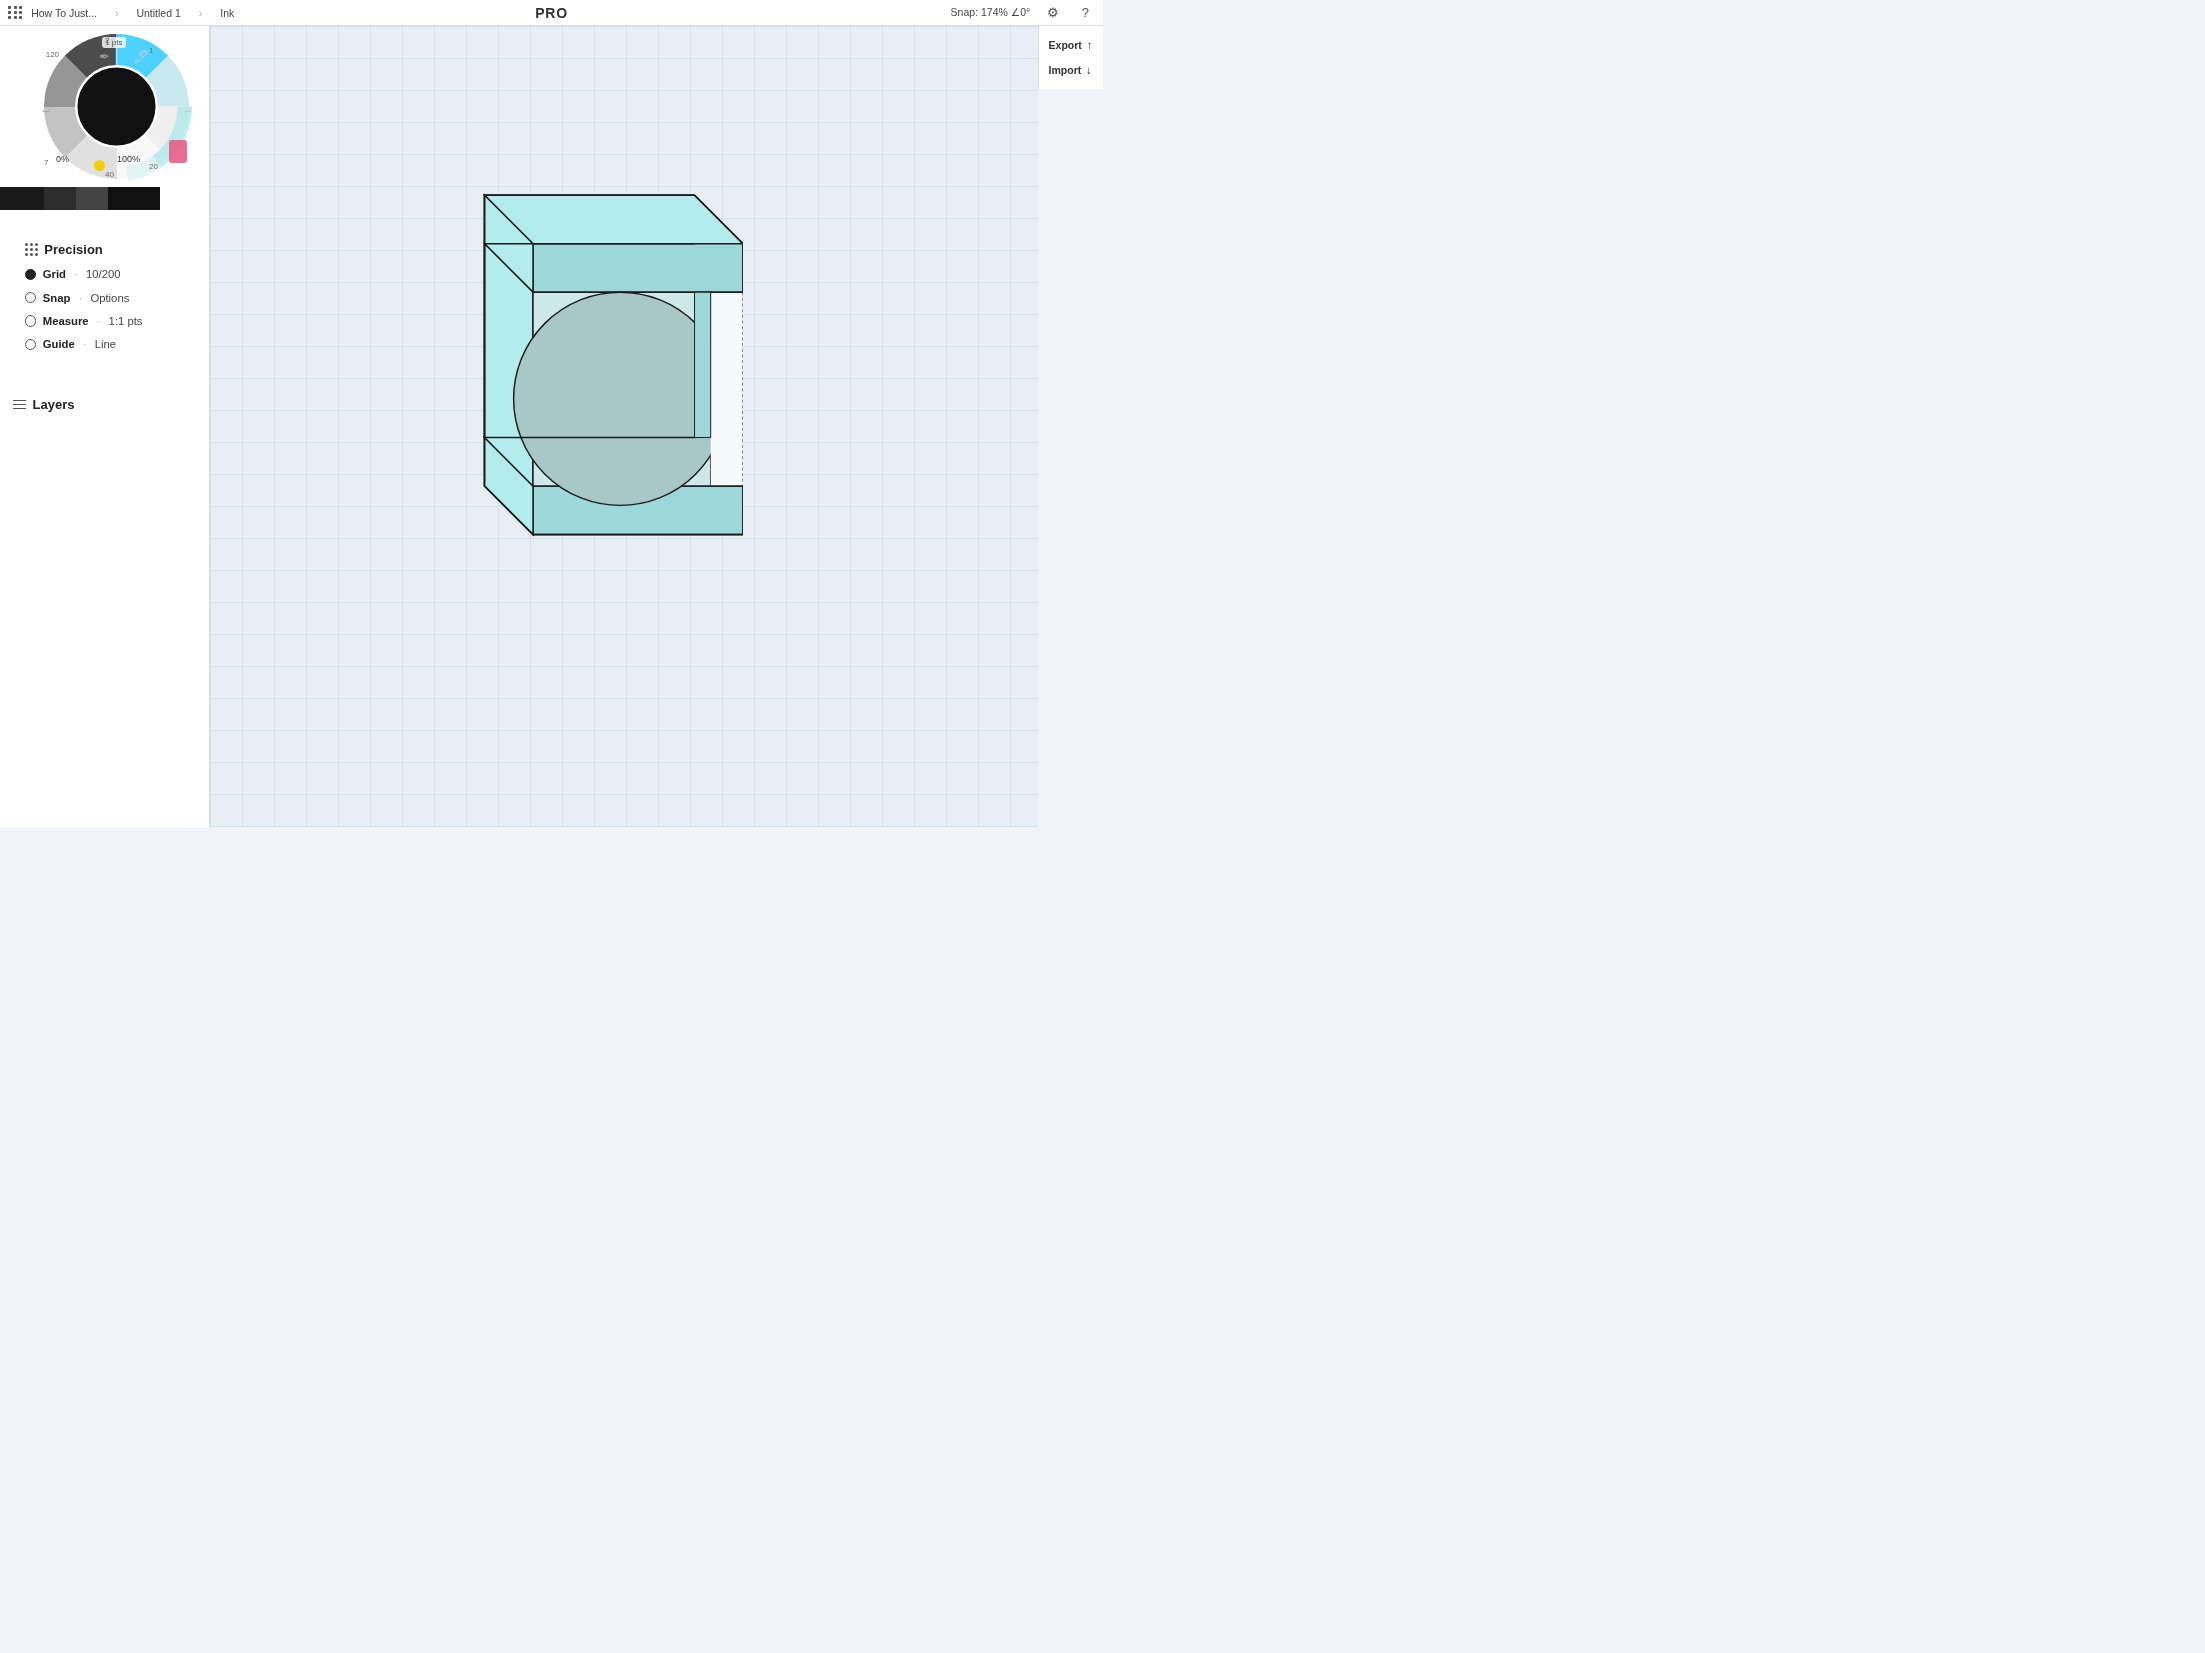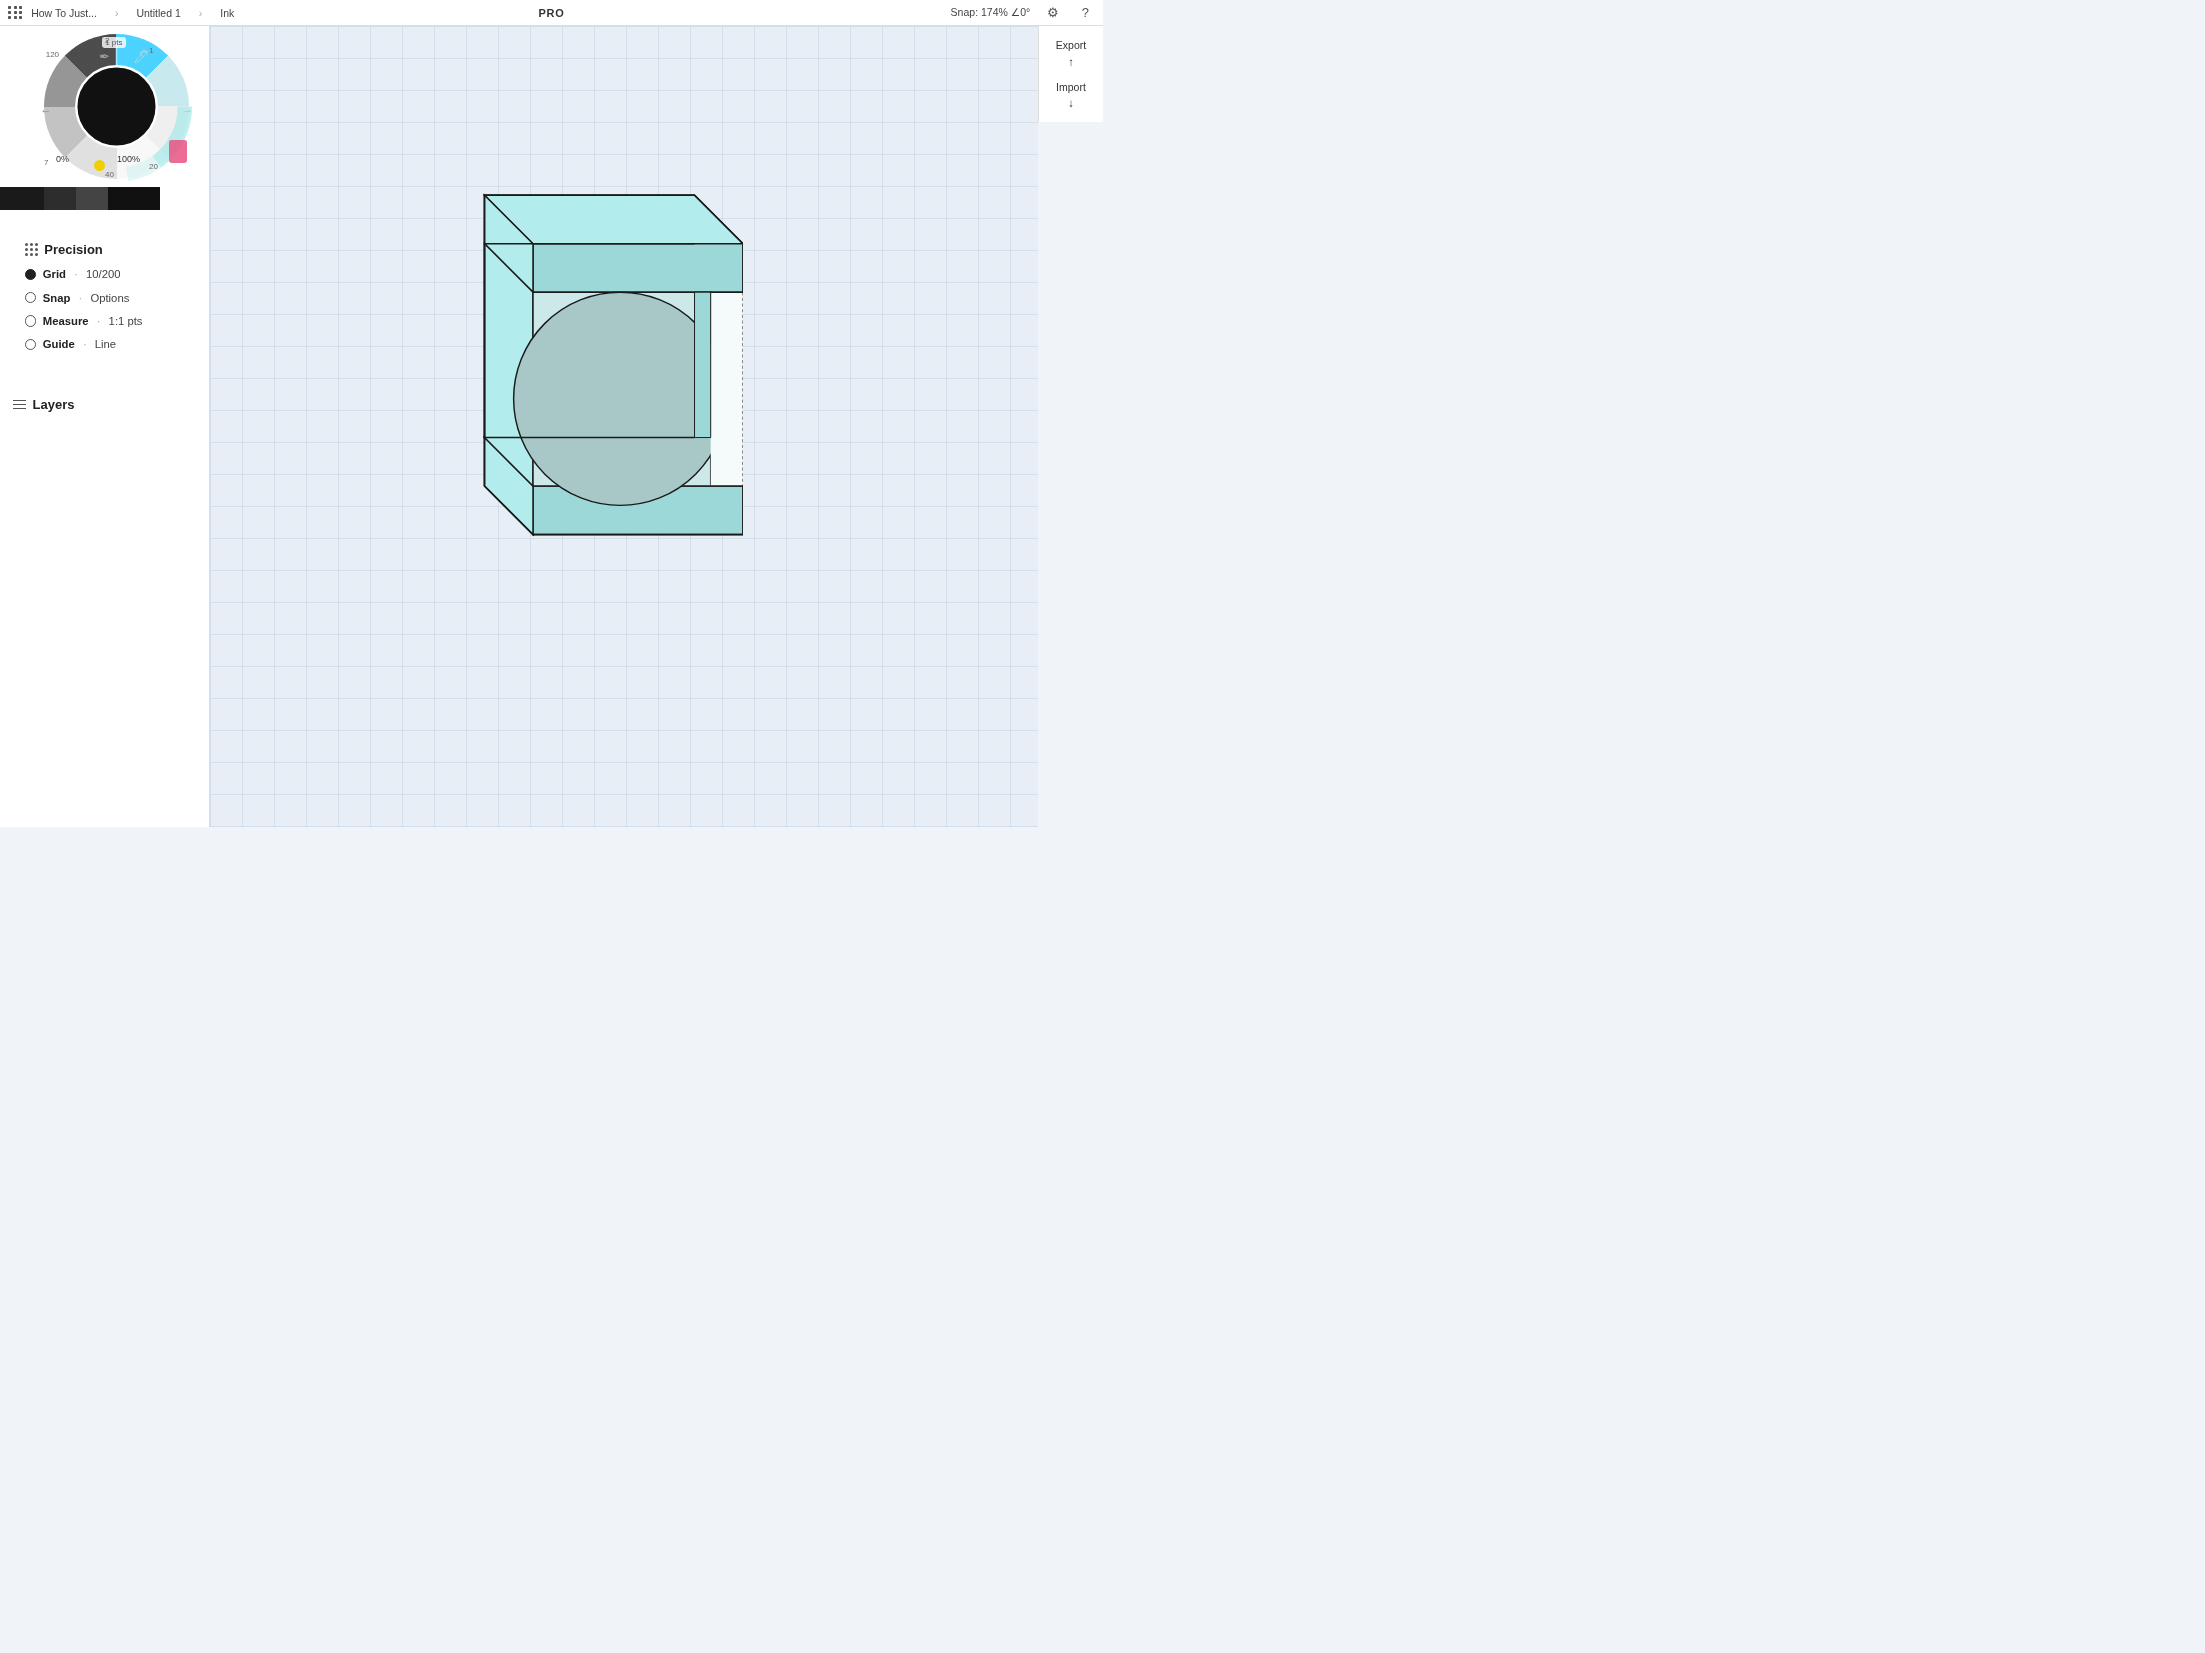--- a/index.html
+++ b/index.html
@@ -42,21 +42,21 @@
       gap: 18px;
       font-size: 10.5px;
       color: #444;
       justify-content: space-between;
     }
     #topbar .breadcrumb .sep { color: #aaa; }
     #topbar .pro-badge {
       position: absolute;
       left: 50%;
       transform: translateX(-50%);
-      font-size: 11px;
+      font-size: 14px;
       font-weight: 600;
       color: #333;
       letter-spacing: 0.8px;
     }
     #topbar .right-controls {
       margin-left: auto;
       display: flex;
       align-items: center;
       gap: 13px;
     }
@@ -84,25 +84,24 @@
       flex-direction: column;
       gap: 6.5px;
       z-index: 50;
     }
     .panel-btn {
       display: flex;
       align-items: center;
       gap: 4.8px;
       cursor: pointer;
       font-size: 10.5px;
-      font-weight: 400;
+      font-weight: 700;
       color: #333;
       padding: 3.2px 1.6px;
       white-space: nowrap;
-      flex-direction: column;
     }
     .panel-btn .upload-icon {
       font-size: 11.3px;
     }
 
     
     #sidebar {
       position: absolute;
       top: 26px; left: 0;
       width: 210px;

